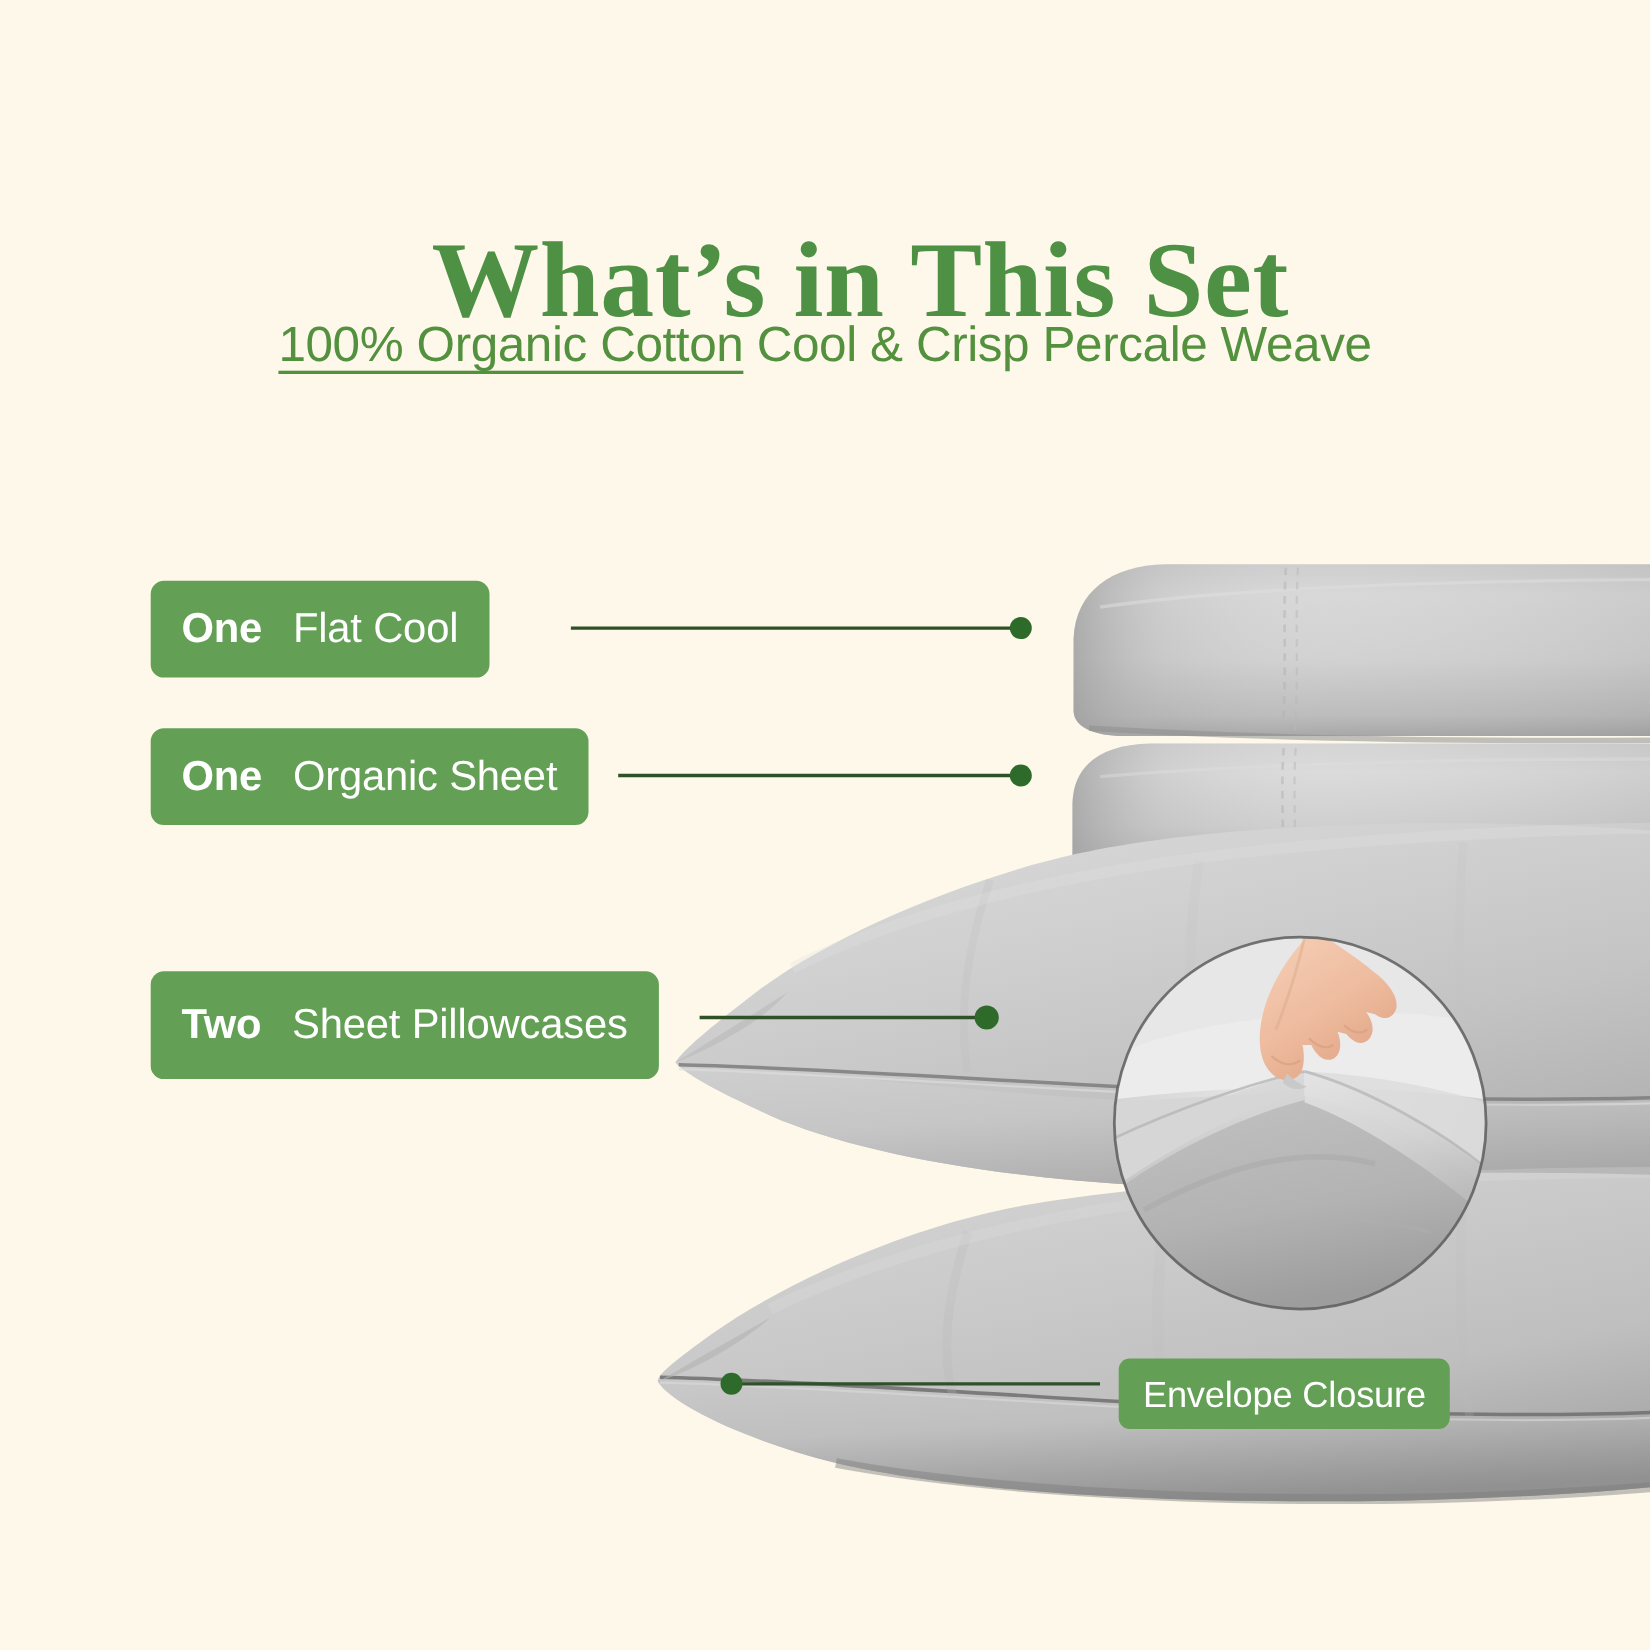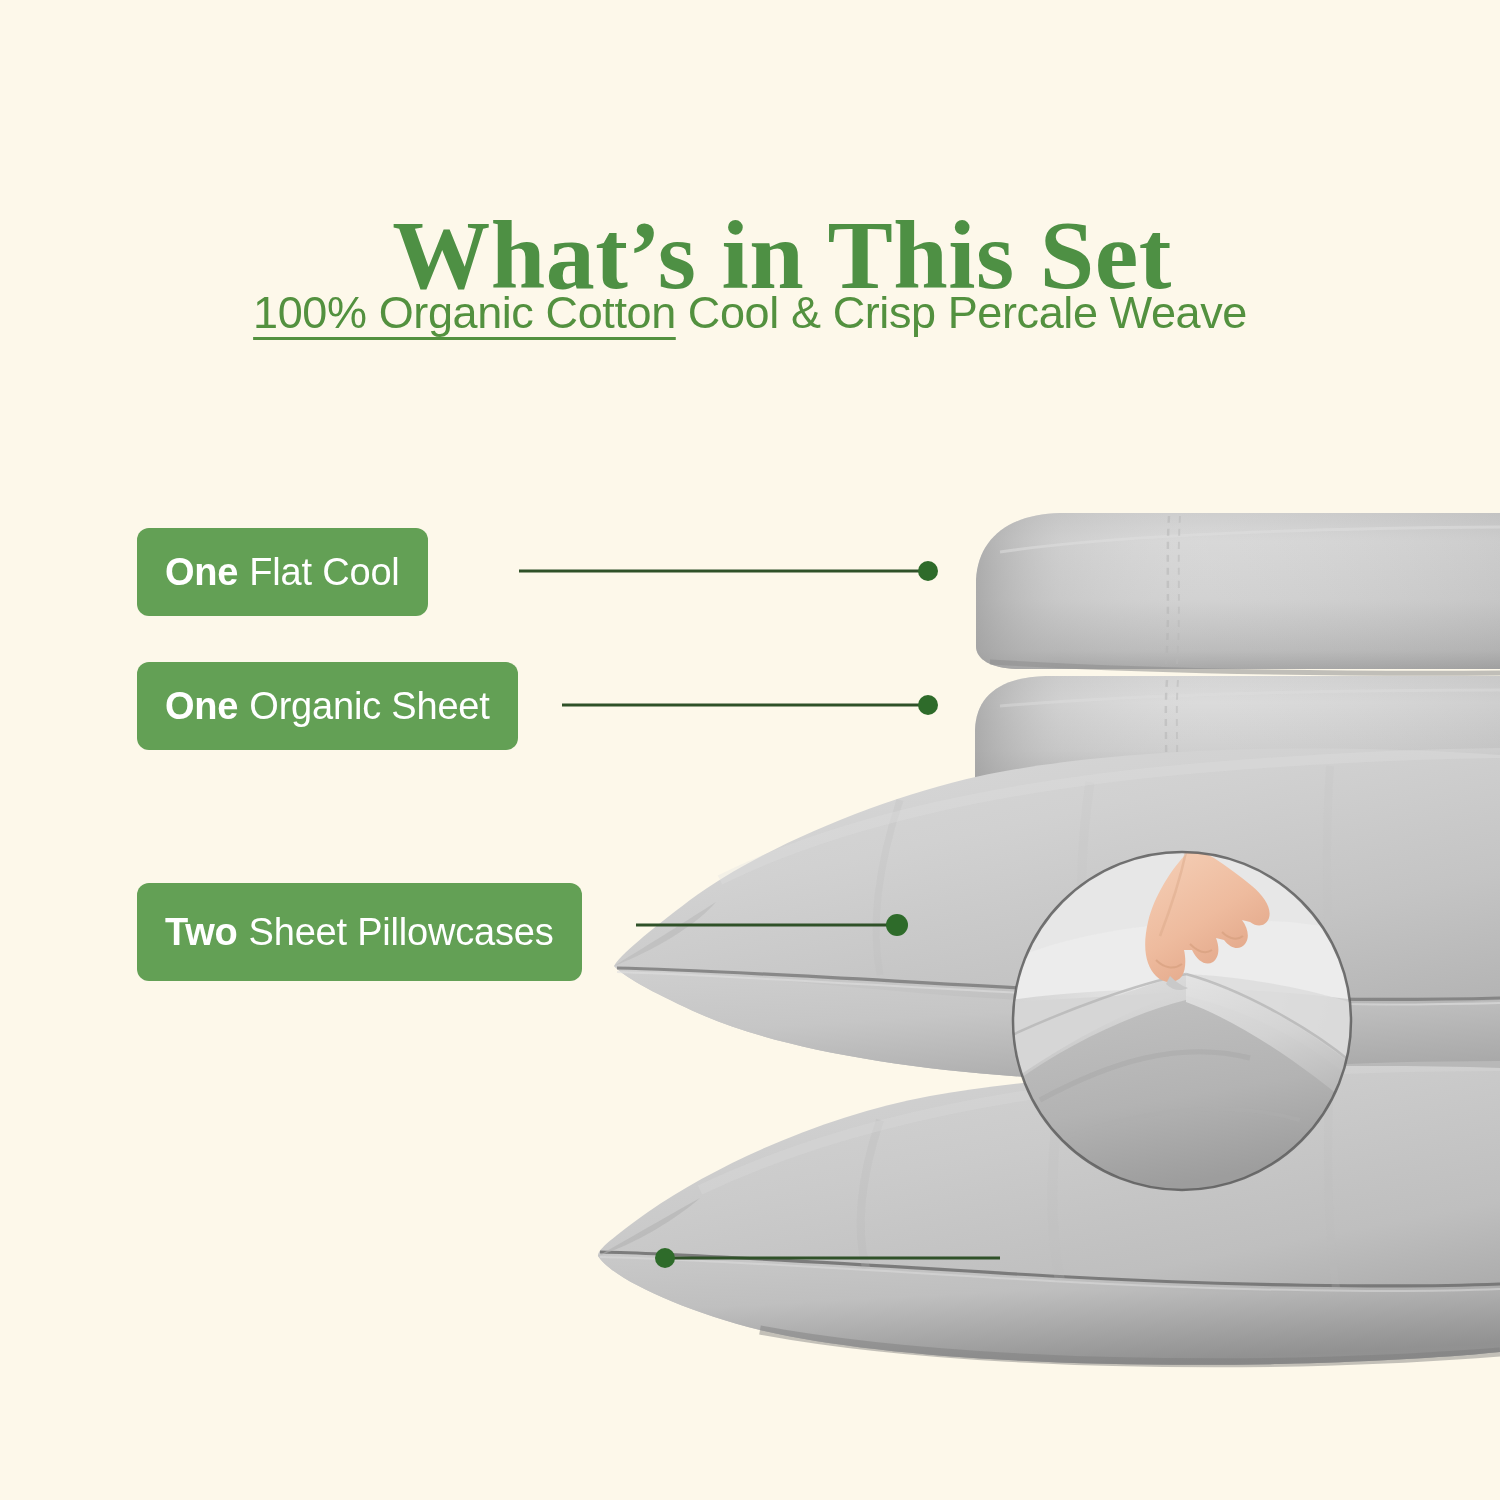--- a/index.html
+++ b/index.html
@@ -75,21 +75,21 @@
     line-height: 1;
     display: flex;
     align-items: center;
     padding: 0 28px;
     white-space: nowrap;
     letter-spacing: -0.2px;
     box-sizing: border-box;
   }
   .badge .qty {
     font-weight: 700;
-    margin-right: 11px;
+    margin-right: 28px;
   }
   .badge .what {
     font-weight: 400;
   }
 
   #badge-flat-sheet     { left: 137px;  top: 528px;  height: 88px; }
   #badge-fitted-sheet   { left: 137px;  top: 662px;  height: 88px; }
   #badge-king-pillowcases { left: 137px; top: 883px; height: 98px; }
   #badge-envelope-closure { left: 1017px; top: 1235px; height: 64px;
                             font-size: 33px; padding: 0 22px; border-radius: 10px; }
@@ -361,14 +361,17 @@
   <div class="badge" id="badge-fitted-sheet">
     <span class="qty">One</span>
       <span class="what"> Organic Sheet</span>
   </div>
 
   <div class="badge" id="badge-king-pillowcases">
     <span class="qty">Two</span>
       <span class="what"> Sheet Pillowcases</span>
   </div>
 
+  <div class="badge" id="badge-envelope-closure">
+    <span class="what">Envelope Closure</span>
+  </div>
 
 </div>
 
 </body></html>

